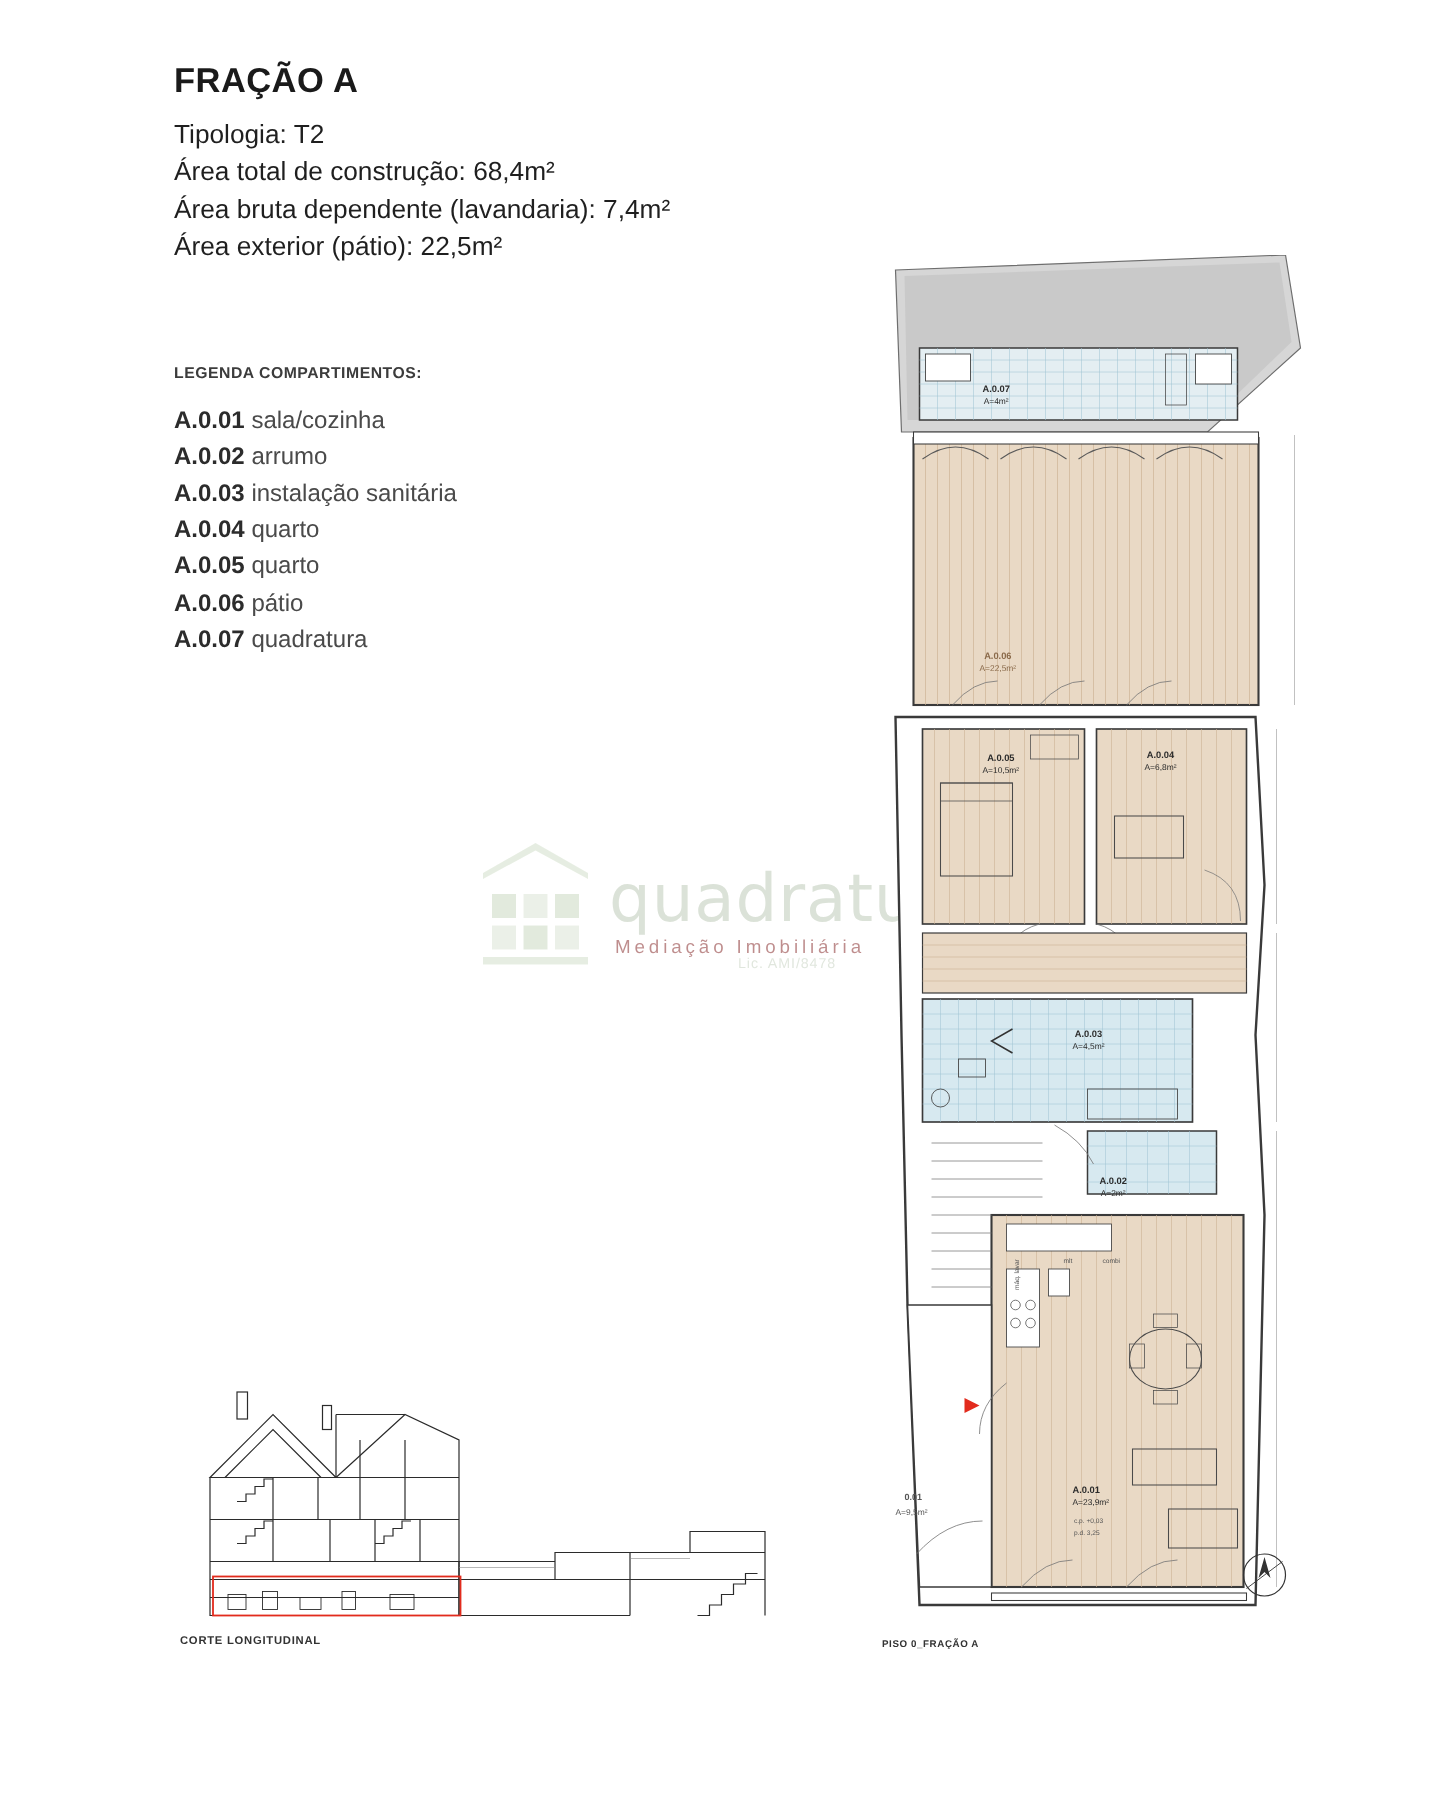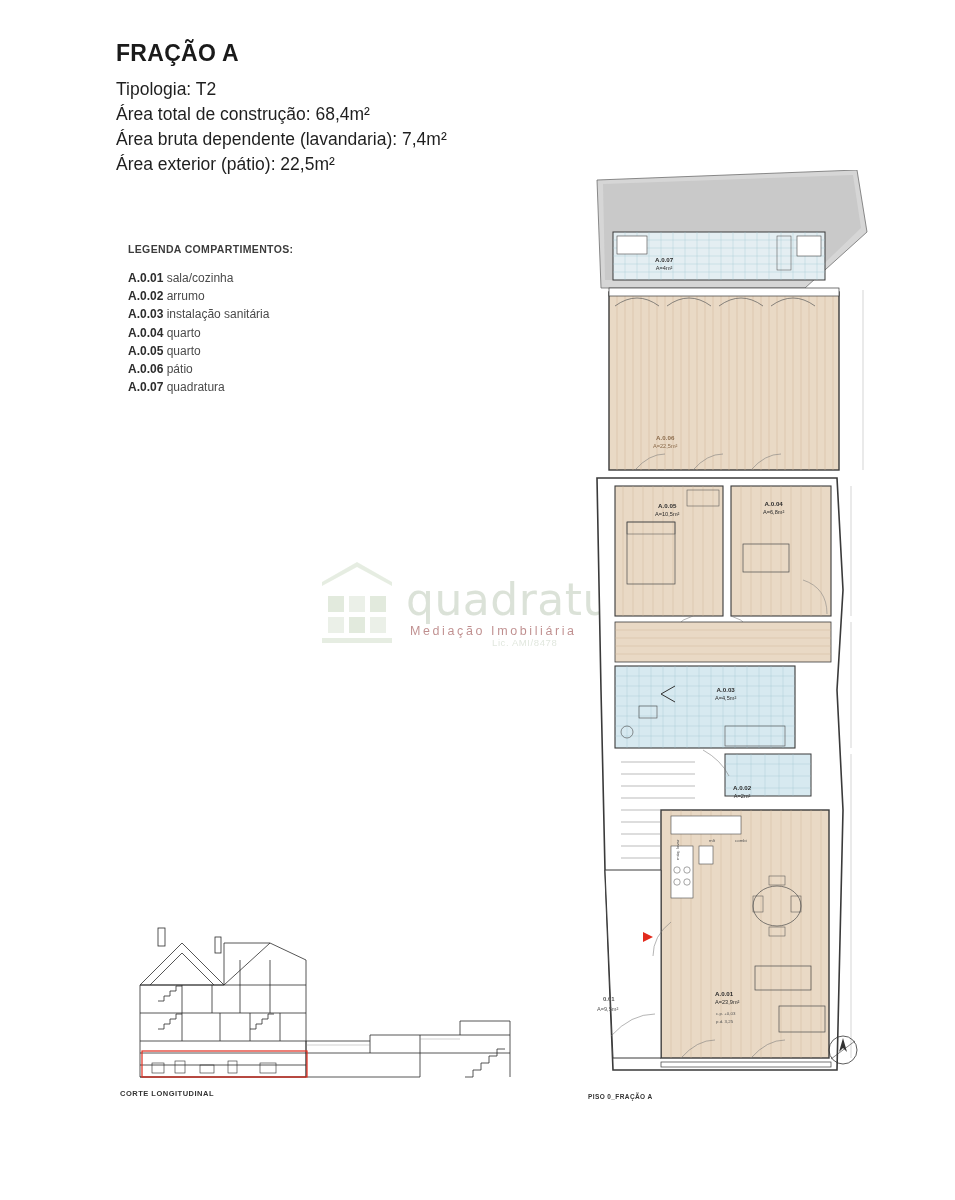--- a/index.html
+++ b/index.html
@@ -37,32 +37,32 @@
   .specline {
     font-size: 17.5px;
     line-height: 1.42;
     color: #1f1f1f;
     white-space: nowrap;
   }
 
   
   .legend {
     position: absolute;
-    left: 128px; top: 243px;
+    left: 116px; top: 243px;
     width: 330px;
   }
   .legend-title {
     font-size: 10.5px;
     font-weight: bold;
     letter-spacing: .35px;
     color: #3c3c3c;
     margin-bottom: 14px;
   }
   .legend-item {
-    font-size: 12px;
+    font-size: 16px;
     line-height: 1.52;
     color: #4a4a4a;
   }
   .legend-item b {
     color: #2c2c2c;
     font-weight: bold;
   }
 
   
   .watermark {

